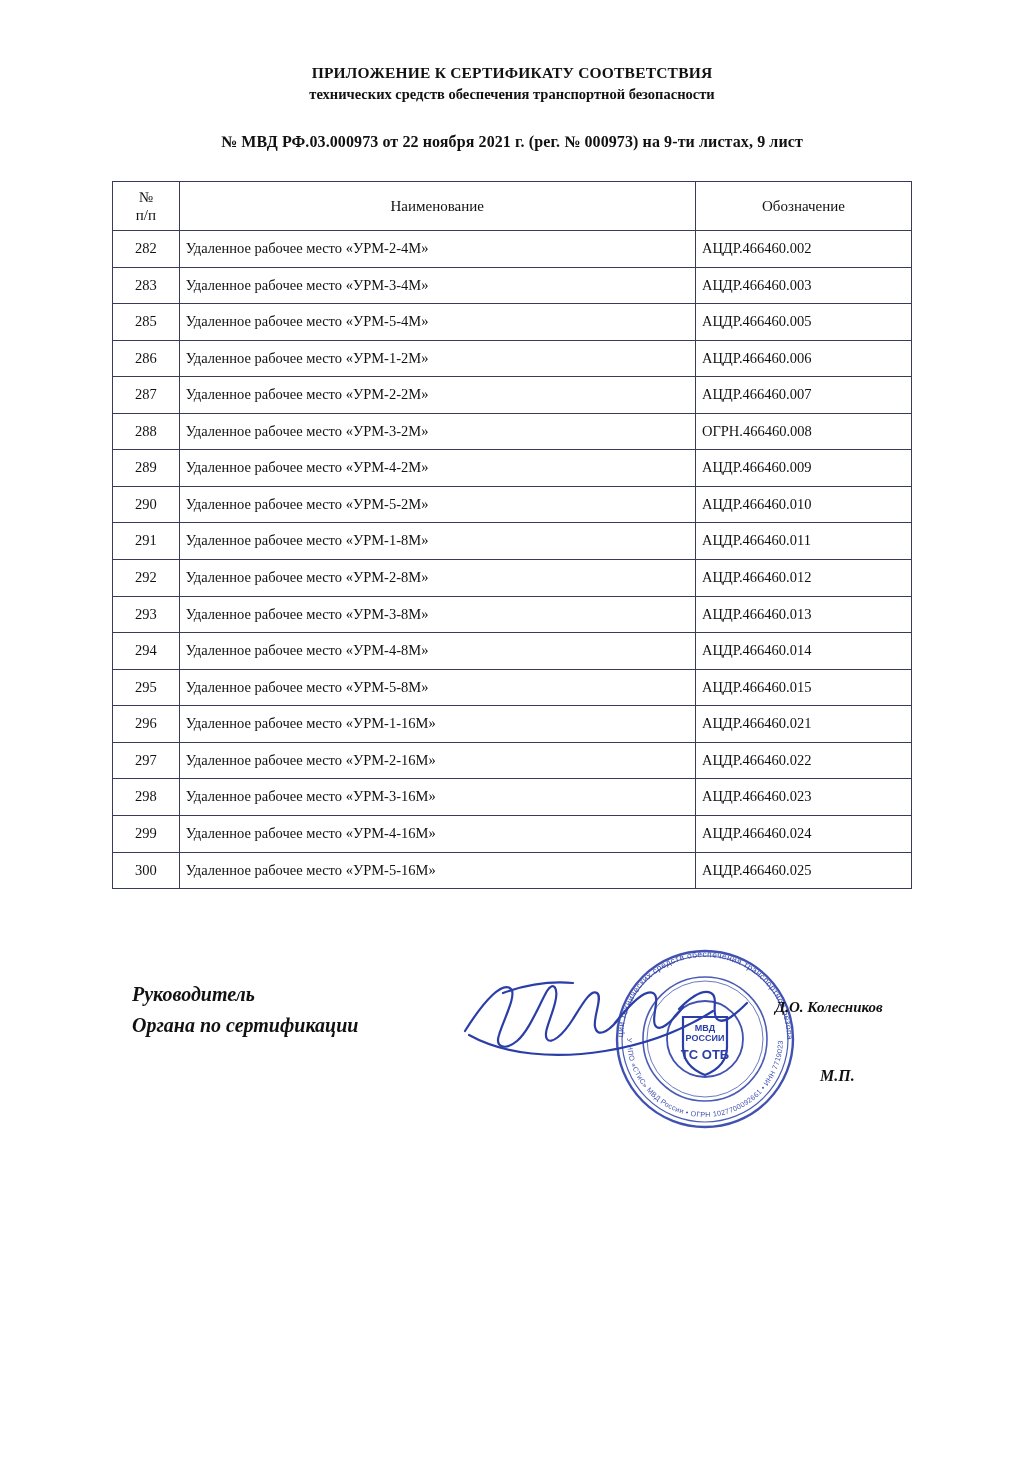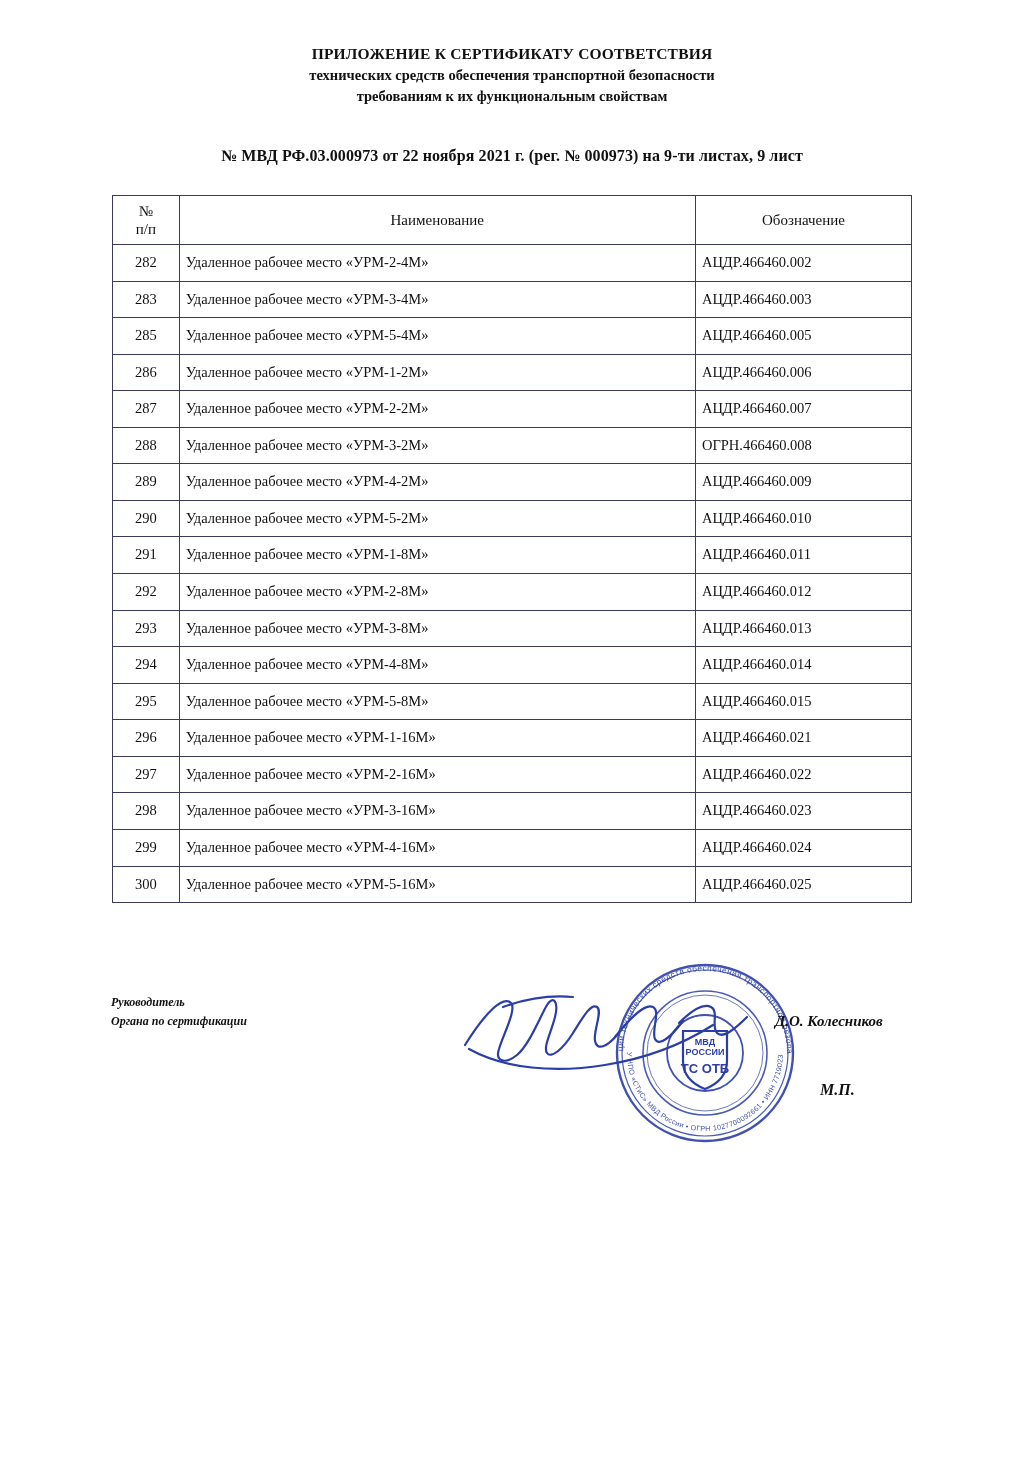--- a/index.html
+++ b/index.html
@@ -17,38 +17,38 @@
   }
   .page {
     position: relative;
     width: 1024px;
     height: 1457px;
     box-sizing: border-box;
     padding: 0;
   }
   .header-block {
     text-align: center;
-    margin-top: 44px;
+    margin-top: 63px;
   }
   .header-line1 {
     font-size: 15.5px;
     font-weight: bold;
     letter-spacing: 0.2px;
     line-height: 1.35;
   }
   .header-line2, .header-line3 {
     font-size: 14.5px;
     font-weight: bold;
     line-height: 1.45;
   }
   .cert-line {
     text-align: center;
     font-size: 16px;
     font-weight: bold;
-    margin-top: 40px;
+    margin-top: 28px;
     letter-spacing: 0.1px;
   }
   .table-wrap {
     margin: 30px auto 0 auto;
     width: 800px;
   }
   table.items {
     border-collapse: collapse;
     width: 100%;
     font-size: 14.5px;
@@ -80,23 +80,23 @@
     display: block;
     line-height: 1.2;
   }
   .sign-area {
     position: relative;
     margin-top: 70px;
     height: 220px;
   }
   .sign-left {
     position: absolute;
-    left: 111px;
+    left: 132px;
     top: 20px;
-    font-size: 12px;
+    font-size: 20px;
     font-style: italic;
     font-weight: bold;
     line-height: 1.55;
   }
   .sign-name {
     position: absolute;
     left: 775px;
     top: 40px;
     font-size: 15px;
     font-style: italic;
@@ -135,21 +135,20 @@
   }
 </style>
 </head>
 <body>
 
 <div class="page">
 
   <div class="header-block">
     <div class="header-line1">ПРИЛОЖЕНИЕ К СЕРТИФИКАТУ СООТВЕТСТВИЯ</div>
     <div class="header-line2">технических средств обеспечения транспортной безопасности</div>
-    <div class="header-line3">требованиям к их функциональным свойствам</div>
   </div>
 
   <div class="cert-line">№ МВД РФ.03.000973 от 22 ноября 2021 г. (рег. № 000973) на 9-ти листах, 9 лист</div>
 
   <div class="table-wrap">
     <table class="items">
       <thead>
         <tr>
           <th class="col-num">
             <span class="numhead">№</span>

